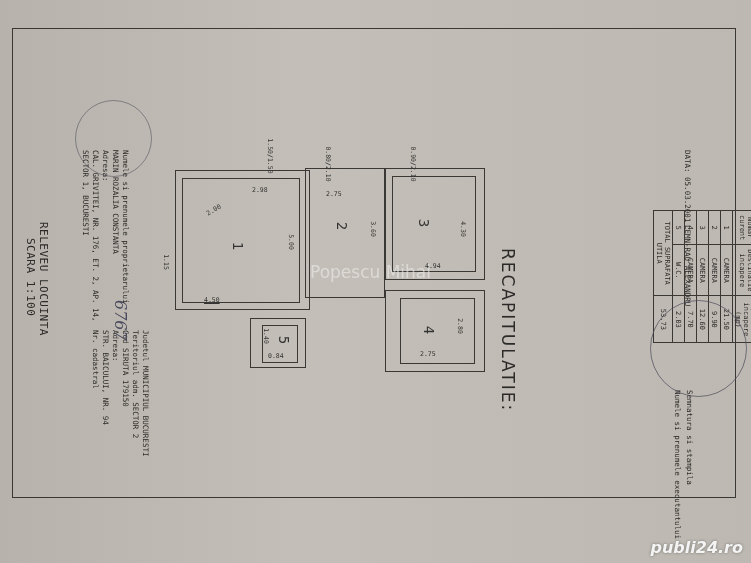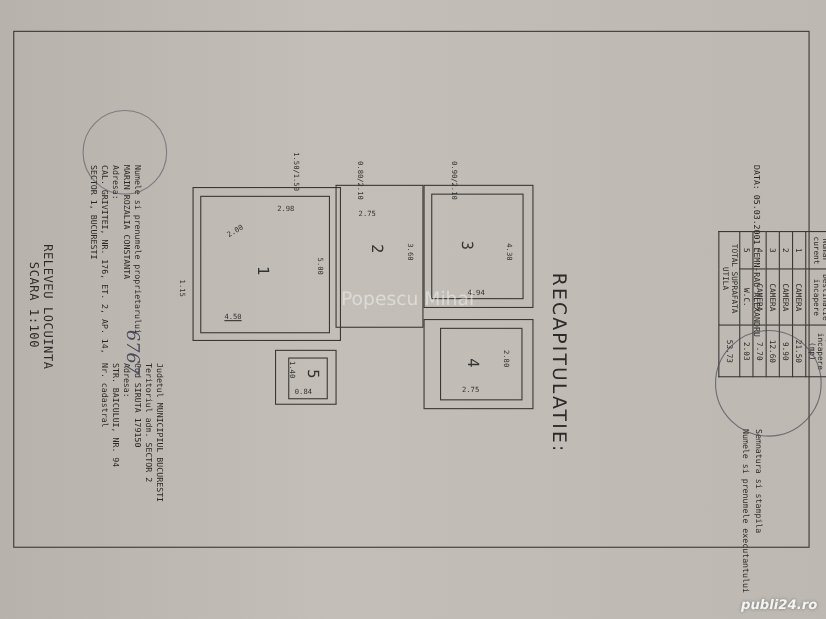--- a/index.html
+++ b/index.html
@@ -13,21 +13,21 @@
   .t-recap{font-size:17px;letter-spacing:2px;font-family:"DejaVu Sans","Liberation Sans",sans-serif;}
   .hand{font-family:"DejaVu Serif","Liberation Serif",serif;font-style:italic;font-size:16px;color:#4a4a5e;}
   .wall{position:absolute;border:1.5px solid #3a3835;box-sizing:border-box;}
   .dim{position:absolute;font-size:6.5px;color:#333;}
   .roomnum{position:absolute;font-size:14px;color:#333;transform:rotate(90deg);}
   .wm{position:absolute;left:310px;top:262px;font-family:"DejaVu Sans",sans-serif;font-size:17px;color:rgba(240,240,240,0.55);}
   .stamp{position:absolute;border:1.5px solid #4a4858;border-radius:50%;}
   .tbl{position:absolute;left:522px;top:210px;transform-origin:0 0;}
   table.recap{border-collapse:collapse;font-size:7px;}
   table.recap td,table.recap th{border:1.2px solid #3a3835;padding:1px 4px;font-weight:normal;text-align:center;height:9px;}
-  .logo{position:absolute;right:8px;bottom:6px;font-family:"DejaVu Sans",sans-serif;font-weight:bold;font-style:italic;font-size:12px;color:#f4f4f4;text-shadow:0 0 3px rgba(0,0,0,0.4);}
+  .logo{position:absolute;right:8px;bottom:6px;font-family:"DejaVu Sans",sans-serif;font-weight:bold;font-style:italic;font-size:16px;color:#f4f4f4;text-shadow:0 0 3px rgba(0,0,0,0.4);}
 </style>
 </head>
 <body>
 
 <div class="paper">
   <div class="frame"></div>
 
   <div class="rot t-title" style="left:50px;top:222px;">
     <div>RELEVEU LOCUINTA</div>
     <div style="padding-left:16px;">SCARA 1:100</div>
@@ -52,21 +52,21 @@
     <div>SECTOR 1, BUCURESTI</div>
   </div>
 
   <div class="stamp" style="left:75px;top:100px;width:75px;height:75px;opacity:0.55;"></div>
 
   <div>
 
     <div class="wall" style="left:175px;top:170px;width:135px;height:140px;"></div>
     <div class="wall" style="left:182px;top:178px;width:118px;height:125px;"></div>
     <div class="roomnum" style="left:234px;top:238px;">1</div>
-    <div class="dim" style="left:204px;top:284px;text-decoration:underline;">4.50</div>
+    <div class="dim" style="left:204px;top:296px;text-decoration:underline;">4.50</div>
     <div class="dim" style="left:283px;top:238px;transform:rotate(90deg);">5.00</div>
     <div class="dim" style="left:252px;top:186px;text-align:center;">2.98</div>
     <div class="dim" style="left:206px;top:206px;transform:rotate(-30deg);">2.00</div>
 
     <div class="wall" style="left:305px;top:168px;width:80px;height:130px;"></div>
     <div class="roomnum" style="left:338px;top:218px;">2</div>
     <div class="dim" style="left:326px;top:190px;">2.75</div>
     <div class="dim" style="left:365px;top:225px;transform:rotate(90deg);">3.60</div>
 
     <div class="wall" style="left:385px;top:168px;width:100px;height:112px;"></div>

